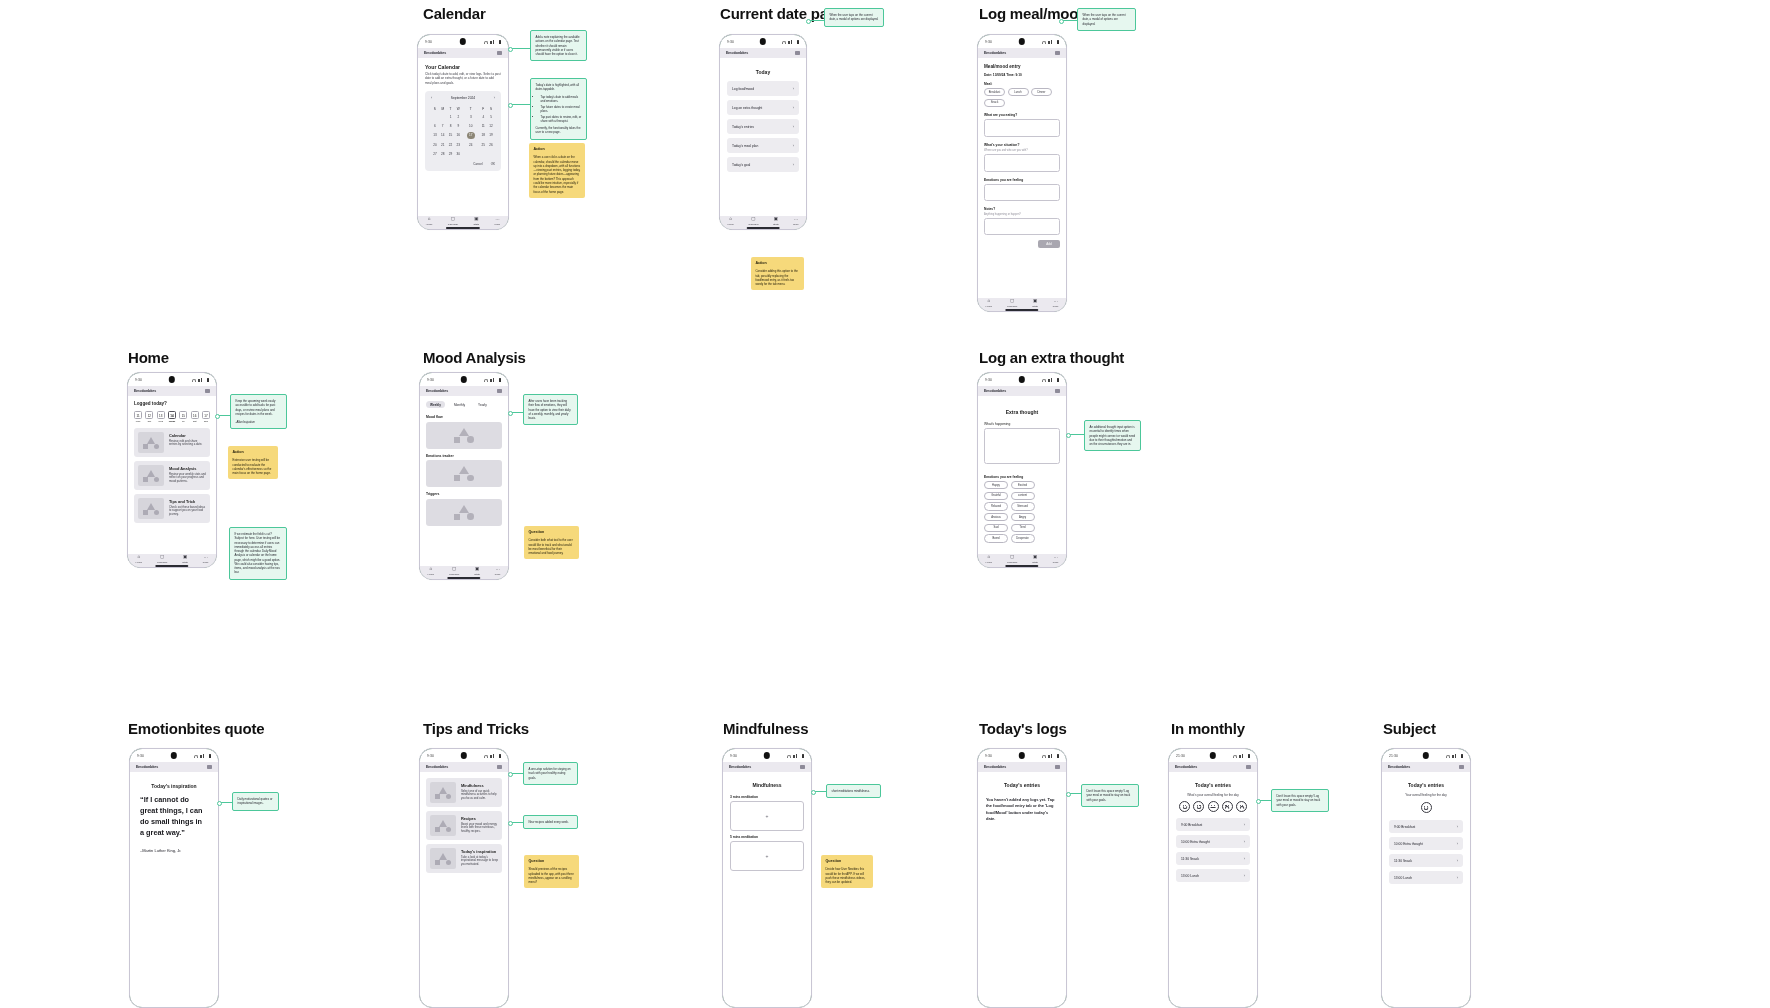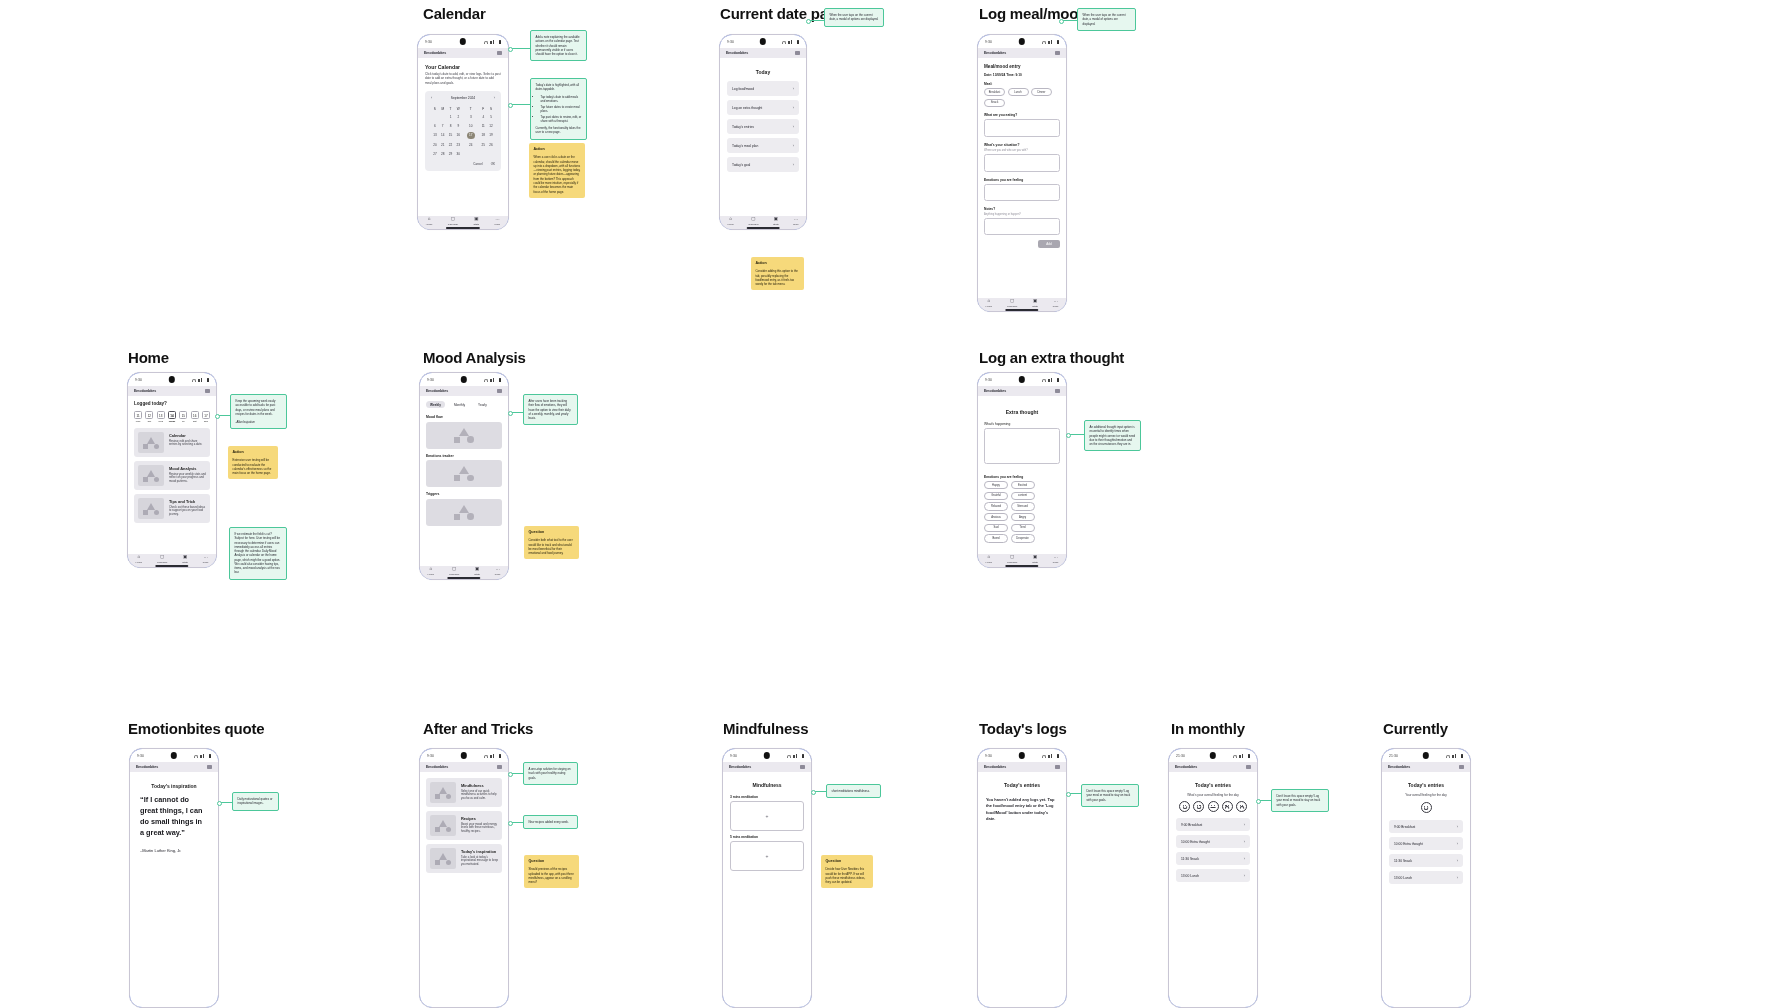--- a/index.html
+++ b/index.html
@@ -20,21 +20,21 @@
     font-size:15px;
     font-weight:700;
     letter-spacing:-0.2px;
     color:#111;
     white-space:nowrap;
   }
 
   
   .phone {
     position:absolute;
-    background:#1d4ed8;
+    background:#14532d;
     border:1.4px solid #c9c6d4;
     border-radius:13px;
     overflow:hidden;
     box-shadow:0 0 0 0.5px rgba(0,0,0,.02);
   }
   .status {
     height:13px;
     display:flex;
     align-items:center;
     justify-content:space-between;
@@ -774,21 +774,21 @@
       <div class="quote">“If I cannot do great things, I can do small things in a great way.”</div>
       <div class="author">–Martin Luther King, Jr.</div>
     </div>
   </div>
 
   <div class="conn" style="left:219px; top:802px; width:13px;"></div>
   <div class="note green" style="left:232px; top:792px; width:47px;">
     <p>Daily motivational quotes or inspirational images.</p>
   </div>
 
-  <div class="sec-title" style="left:423px; top:720px;">After and Tricks</div>
+  <div class="sec-title" style="left:423px; top:720px;">Tips and Tricks</div>
 
   <div class="phone" style="left:419px; top:748px; width:90px; height:260px;">
     <div class="status">
       <span class="clk">9:30</span>
       <span class="camera"></span>
       <span class="sig">
         <span class="wifi"></span>
         <i></i>
           <i></i>
           <i></i>
@@ -986,21 +986,21 @@
         <span class="chev">›</span>
       </div>
     </div>
   </div>
 
   <div class="conn" style="left:1258px; top:800px; width:13px;"></div>
   <div class="note green" style="left:1271px; top:789px; width:58px;">
     <p>Don't leave this space empty! Log your meal or mood to stay on track with your goals.</p>
   </div>
 
-  <div class="sec-title" style="left:1383px; top:720px;">Currently</div>
+  <div class="sec-title" style="left:1383px; top:720px;">Subject</div>
 
   <div class="phone" style="left:1381px; top:748px; width:90px; height:260px;">
     <div class="status">
       <span class="clk">21:30</span>
       <span class="camera"></span>
       <span class="sig">
         <span class="wifi"></span>
         <i></i>
           <i></i>
           <i></i>

